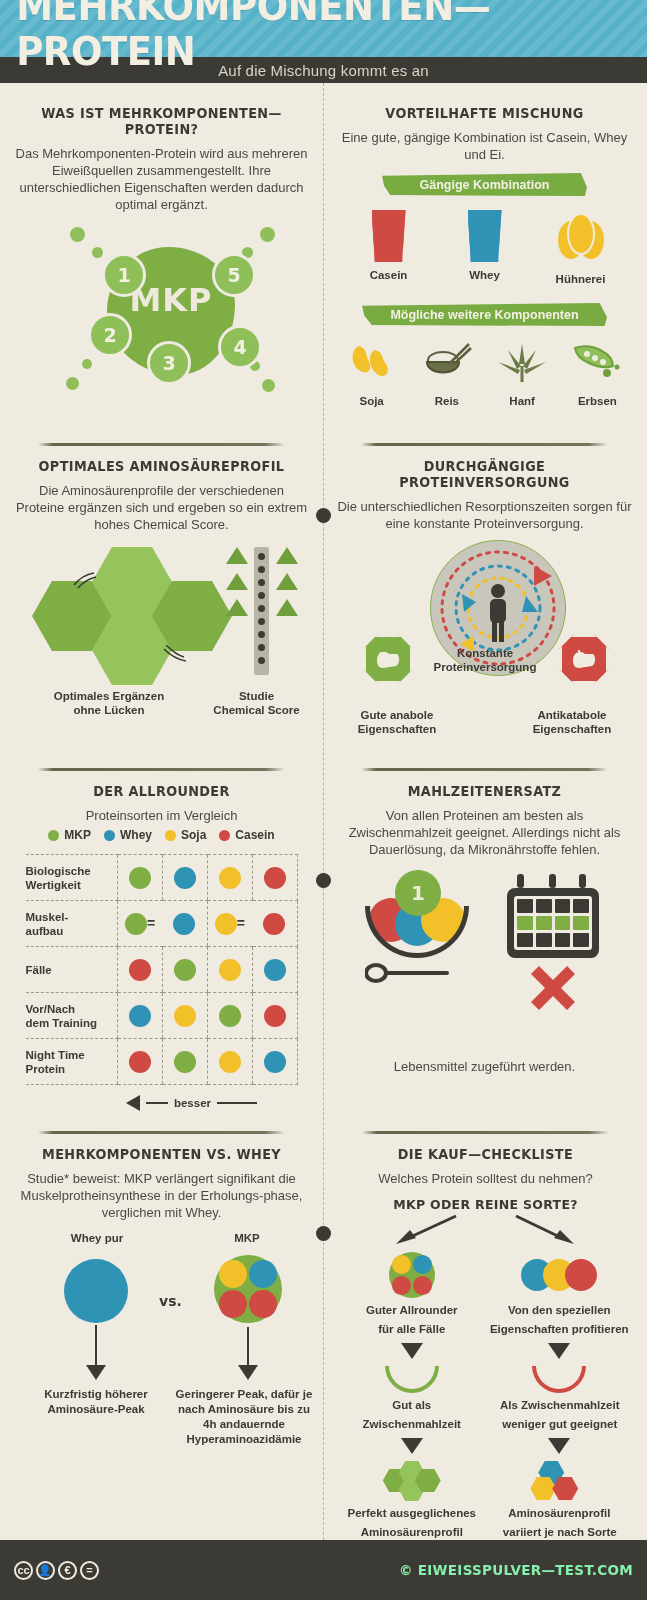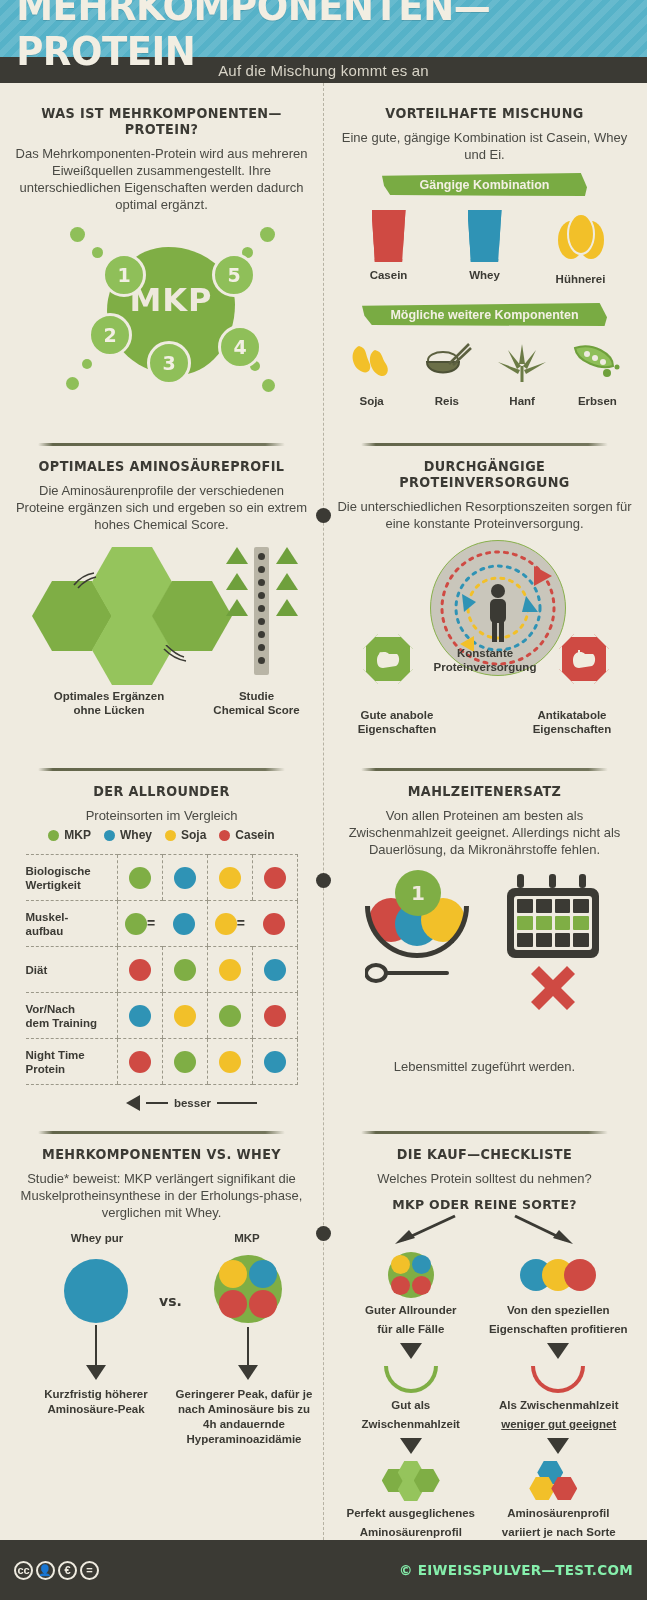--- a/index.html
+++ b/index.html
@@ -479,21 +479,21 @@
               <span class="cdot" style="background:#7fae45"></span><span class="eqsign">=</span>
             </td>
             <td class="cell" style="border-left:none;"><span class="cdot" style="background:#2f93b5"></span></td>
             <td class="cell" style="border-right:none;">
               <span class="cdot" style="background:#f2c029"></span><span class="eqsign">=</span>
             </td>
             <td class="cell" style="border-left:none;"><span class="cdot" style="background:#cf4a43"></span></td>
           </tr>
           <tr>
             <td class="rowlabel">
-              <div>Diät</div>
+              <div>Fälle</div>
             </td>
             <td class="cell"><span class="cdot" style="background:#cf4a43"></span></td>
             <td class="cell"><span class="cdot" style="background:#7fae45"></span></td>
             <td class="cell"><span class="cdot" style="background:#f2c029"></span></td>
             <td class="cell"><span class="cdot" style="background:#2f93b5"></span></td>
           </tr>
           <tr>
             <td class="rowlabel">
               <div>Vor/Nach</div>
               <div>dem Training</div>
@@ -566,21 +566,21 @@
           </svg>
         </div>
 
         <div style="margin-top:42px;">
           <p class="sec-body">Lebensmittel zugeführt werden.</p>
         </div>
       </div>
     </div>
 
     <div class="node-dot" style="top:1143px;"></div>
-    <div class="row" style="margin-top:10px;">
+    <div class="row" style="margin-top:10px;justify-content:space-between;">
       <div class="col">
         <div class="hr-rough"></div>
         <h2 class="sec-title">MEHRKOMPONENTEN VS. WHEY</h2>
         <p class="sec-body">Studie* beweist: MKP verlängert signifikant die Muskelprotheinsynthese in der Erholungs-phase, verglichen mit Whey.</p>
 
         <div class="vs-stage">
           <div class="caption" style="position:absolute;left:28px;top:2px;width:110px;">Whey pur</div>
           <div class="caption" style="position:absolute;left:188px;top:2px;width:90px;">MKP</div>
           <div class="vs-word">vs.</div>
 
@@ -651,21 +651,21 @@
             <div class="tri-circles" style="height:46px;align-items:center;">
               <i style="background:#2f93b5;"></i>
               <i style="background:#f2c029;"></i>
               <i style="background:#cf4a43;"></i>
             </div>
             <div class="chk-cap" style="width:160px;margin-left:-10px;">Von den speziellen</div>
             <div class="chk-cap" style="width:170px;margin-left:-15px;">Eigenschaften profitieren</div>
             <div class="tri-down"></div>
             <div class="bowl-sm red"></div>
             <div class="chk-cap" style="width:165px;margin-left:-12px;">Als Zwischenmahlzeit</div>
-            <div class="chk-cap" style="width:165px;margin-left:-12px;text-decoration:underline;">weniger gut geeignet</div>
+            <div class="chk-cap" style="width:165px;margin-left:-12px;">weniger gut geeignet</div>
             <div class="tri-down"></div>
             <div class="hexmini">
               <i style="left:8px;top:0;background:#2f93b5;"></i>
               <i style="left:0;top:16px;background:#f2c029;"></i>
               <i style="left:22px;top:16px;background:#cf4a43;"></i>
             </div>
             <div class="chk-cap" style="width:160px;margin-left:-10px;">Aminosäurenprofil</div>
             <div class="chk-cap" style="width:165px;margin-left:-12px;">variiert je nach Sorte</div>
           </div>
         </div>

